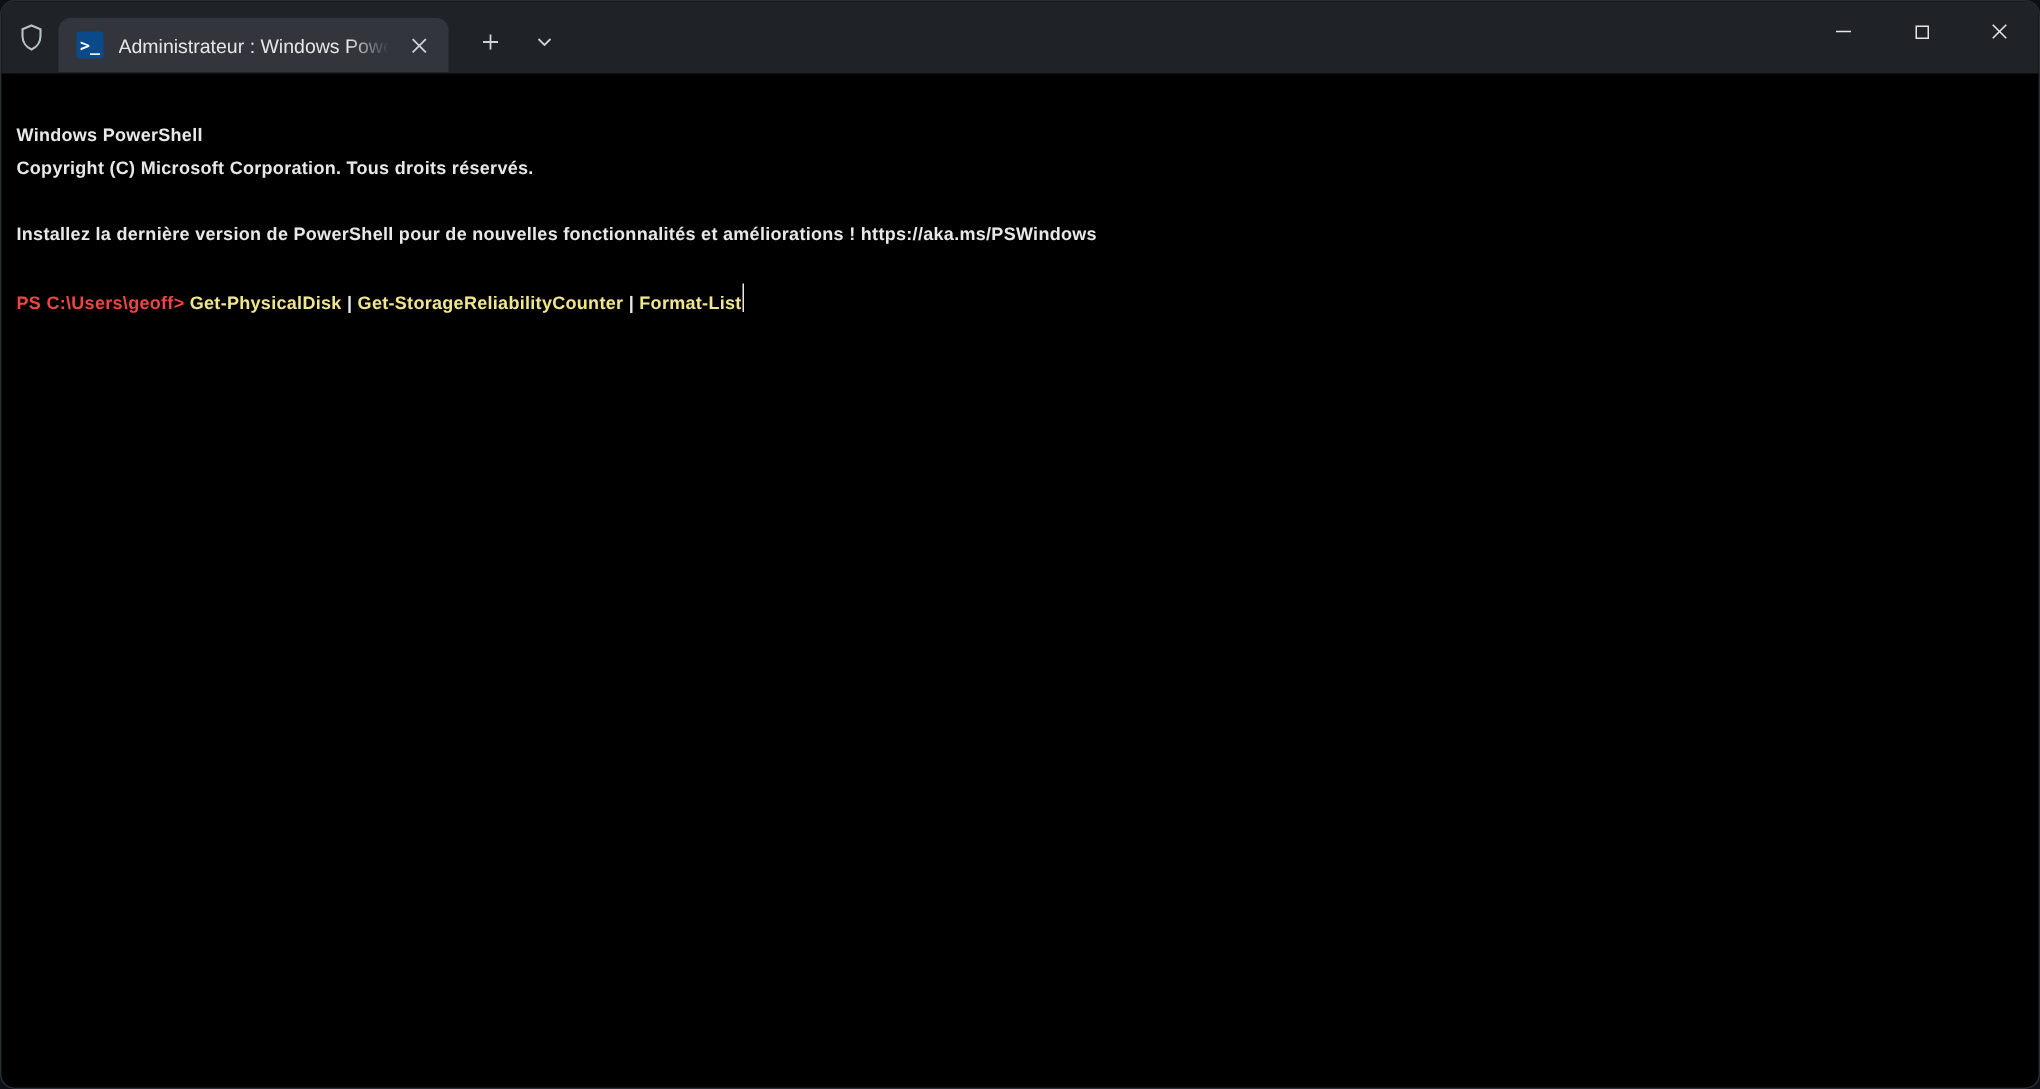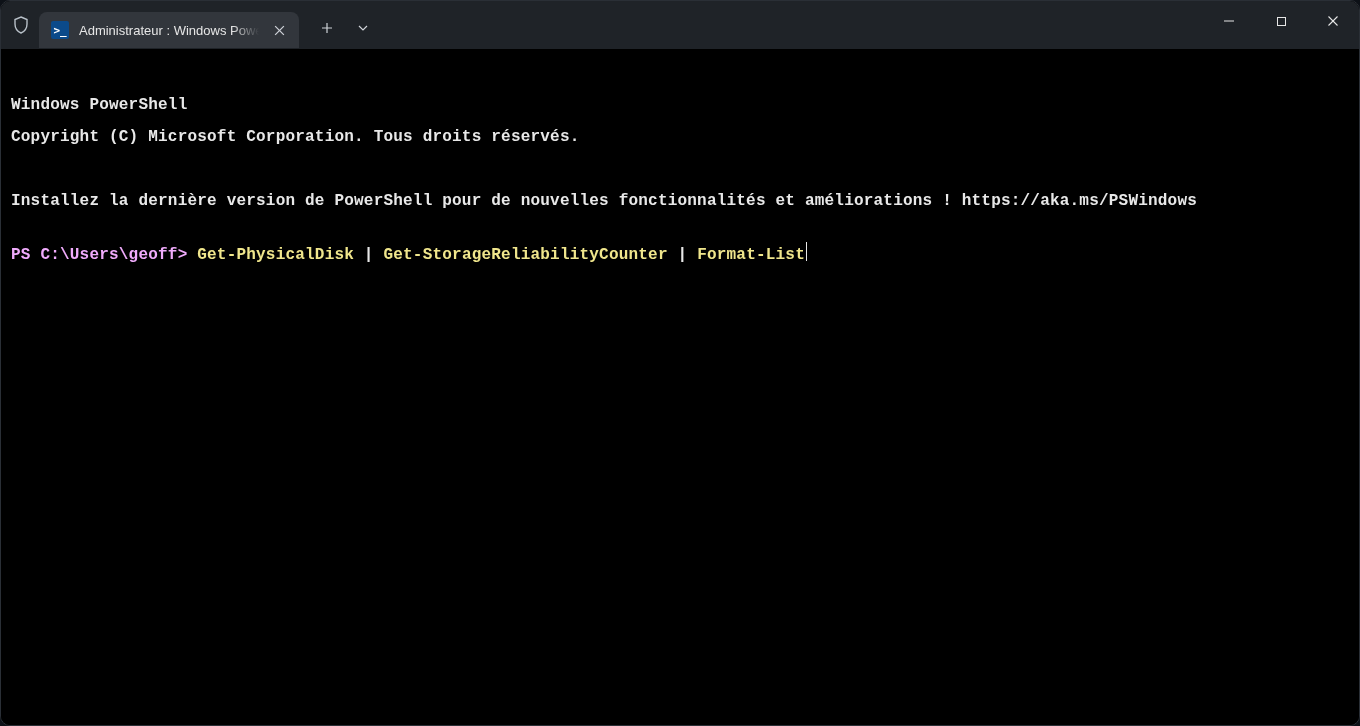--- a/index.html
+++ b/index.html
@@ -97,31 +97,31 @@
     width: 52px; height: 40px;
     display: flex; align-items: center; justify-content: center;
     color: #e6e6e6;
   }
 
   
   .terminal {
     flex: 1;
     background: #000;
     padding: 8px 10px;
-    font-family: Liberation Mono, monospace;
-    font-size: 16px;
-    line-height: 32px;
+    font-family: Liberation Sans, sans-serif;
+    font-size: 12px;
+    line-height: 22px;
     color: #e8e8e8;
     white-space: pre-wrap;
     word-break: break-all;
     font-weight: 600;
     letter-spacing: 0.2px;
   }
   .prompt-line { margin-top: 22px; }
-  .prompt { color: #f0abfc; }
+  .prompt { color: #ef4444; }
   .cmdlet { color: #f0e68c; text-align: right; } 
   .pipe { color: #e8e8e8; }
   .cursor {
     display: inline-block;
     width: 1px;
     height: 19px;
     background: #e8e8e8;
     vertical-align: -2px;
     margin-left: 1px;
     animation: blink 1s step-start infinite;

